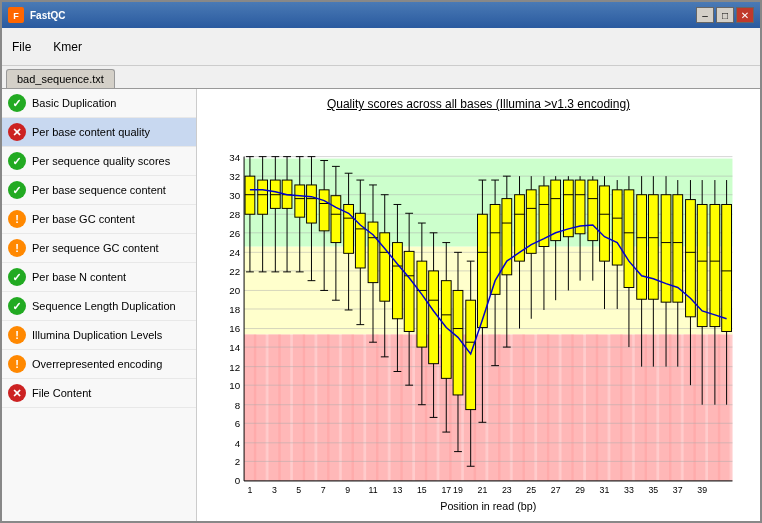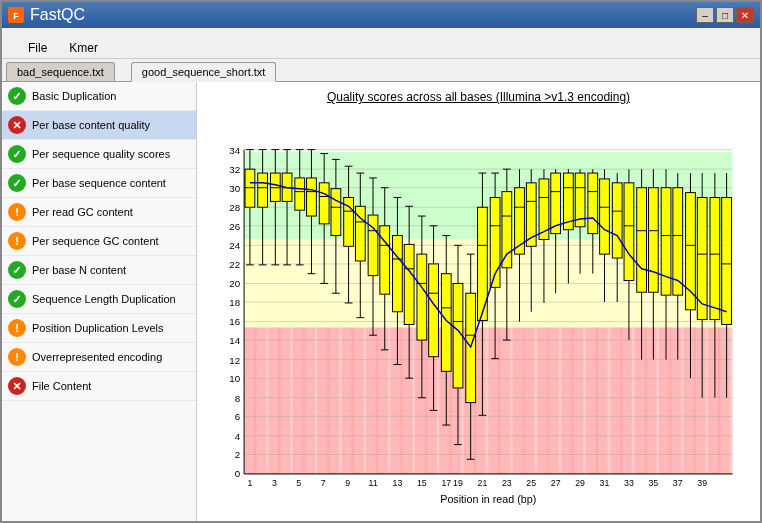--- a/index.html
+++ b/index.html
@@ -38,22 +38,22 @@
       border-radius: 2px;
       display: flex;
       align-items: center;
       justify-content: center;
       font-size: 10px;
       font-weight: bold;
       color: white;
     }
 
     .title-text {
-      font-size: 16px;
-      font-weight: normal;
+      font-size: 10px;
+      font-weight: bold;
     }
 
     .title-buttons {
       display: flex;
       gap: 2px;
     }
 
     .title-btn {
       width: 18px;
       height: 16px;
@@ -64,26 +64,25 @@
       display: flex;
       align-items: center;
       justify-content: center;
     }
 
     .title-btn.close { background: #c0392b; color: white; }
 
     .menu-bar {
       background: #f0f0f0;
       border-bottom: 1px solid #ccc;
-      padding: 2px 20px;
+      padding: 2px 4px;
       display: flex;
       gap: 10px;
-      height: 22px;
-      align-items: center;
-      margin-top: 9px;
+      height: 38px;
+      align-items: center;
     }
 
     .menu-item {
       padding: 2px 6px;
       cursor: pointer;
       font-size: 12px;
     }
 
     .tab-bar {
       background: #f0f0f0;
@@ -200,21 +199,20 @@
     </div>
   </div>
 
   <div class="menu-bar">
     <span class="menu-item">File</span>
     <span class="menu-item">Kmer</span>
   </div>
 
   <div class="tab-bar">
     <div class="tab">bad_sequence.txt</div>
-    <div class="tab active">good_sequence_short.txt</div>
   </div>
 
   <div class="content-area">
 
     <div class="sidebar">
 
       <div class="sidebar-item">
         <div class="status-icon status-ok">✓</div>
         <span>Basic Duplication</span>
       </div>
@@ -229,41 +227,41 @@
         <span>Per sequence quality scores</span>
       </div>
 
       <div class="sidebar-item">
         <div class="status-icon status-ok">✓</div>
         <span>Per base sequence content</span>
       </div>
 
       <div class="sidebar-item">
         <div class="status-icon status-warn">!</div>
-        <span>Per read GC content</span>
+        <span>Per base GC content</span>
       </div>
 
       <div class="sidebar-item">
         <div class="status-icon status-warn">!</div>
         <span>Per sequence GC content</span>
       </div>
 
       <div class="sidebar-item">
         <div class="status-icon status-ok">✓</div>
         <span>Per base N content</span>
       </div>
 
       <div class="sidebar-item">
         <div class="status-icon status-ok">✓</div>
         <span>Sequence Length Duplication</span>
       </div>
 
       <div class="sidebar-item">
         <div class="status-icon status-warn">!</div>
-        <span>Position Duplication Levels</span>
+        <span>Illumina Duplication Levels</span>
       </div>
 
       <div class="sidebar-item">
         <div class="status-icon status-warn">!</div>
         <span>Overrepresented encoding</span>
       </div>
 
       <div class="sidebar-item">
         <div class="status-icon status-fail">✕</div>
         <span>File Content</span>

